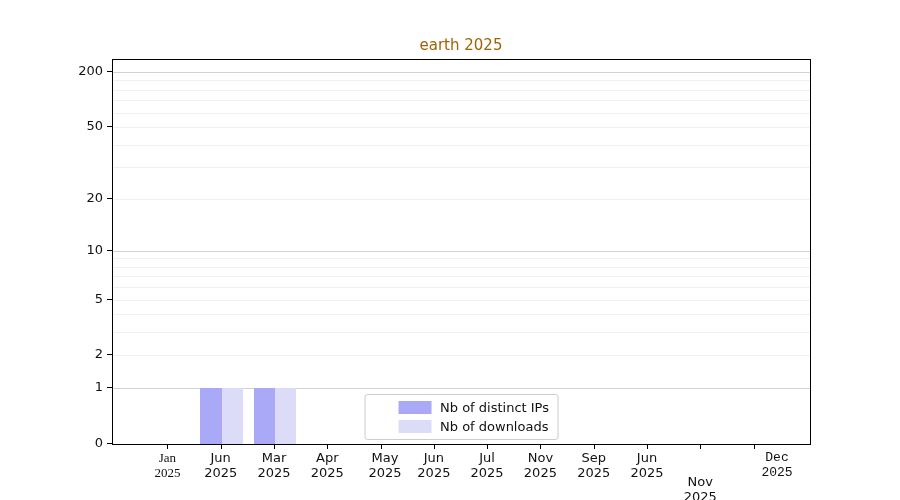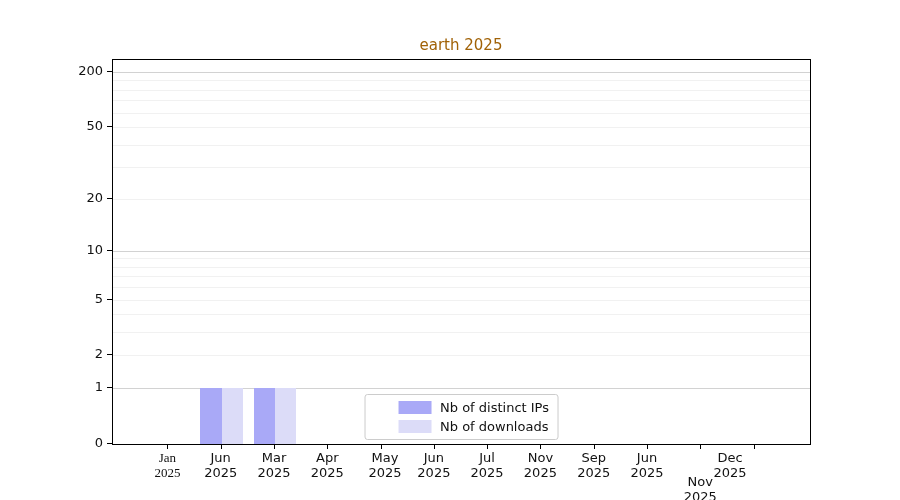--- a/index.html
+++ b/index.html
@@ -147,19 +147,19 @@
       <div class="xtick-label" style="left: 617px;">
         <div>Jun</div>
         <div>2025</div>
       </div>
       <div class="tick-mark tick-x" style="left: 647px;"></div>
       <div class="xtick-label" style="left: 670.3px; margin-top: 24px;">
         <div>Nov</div>
         <div>2025</div>
       </div>
       <div class="tick-mark tick-x" style="left: 700.3px;"></div>
-      <div class="xtick-label" style="left: 700px;">
+      <div class="xtick-label" style="left: 747px; font-family: Liberation Mono, monospace;">
         <div>Dec</div>
         <div>2025</div>
       </div>
       <div class="tick-mark tick-x" style="left: 753.6px;"></div>
     </div>
 </div>
 
 </body></html>

